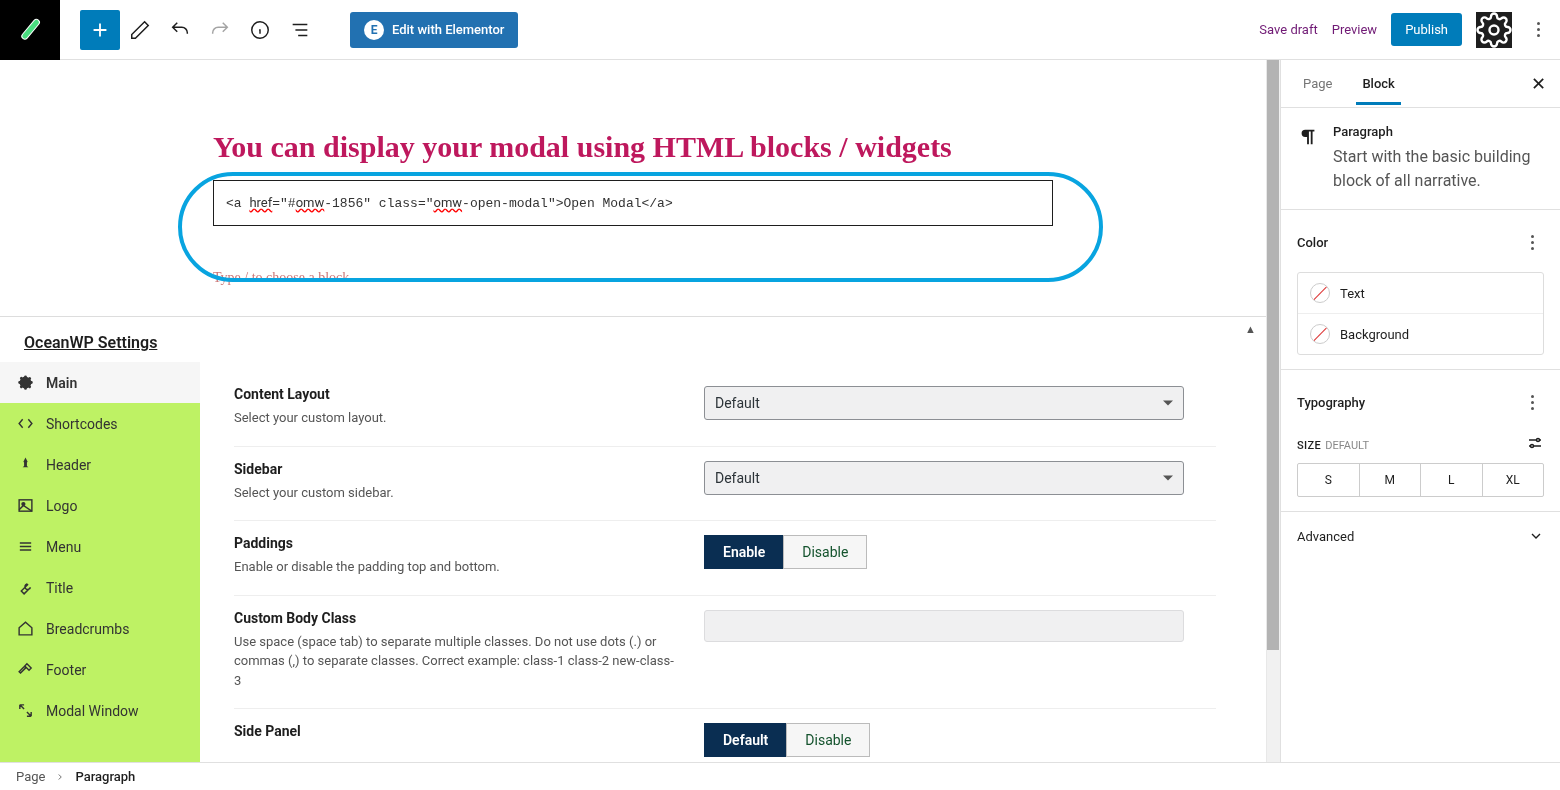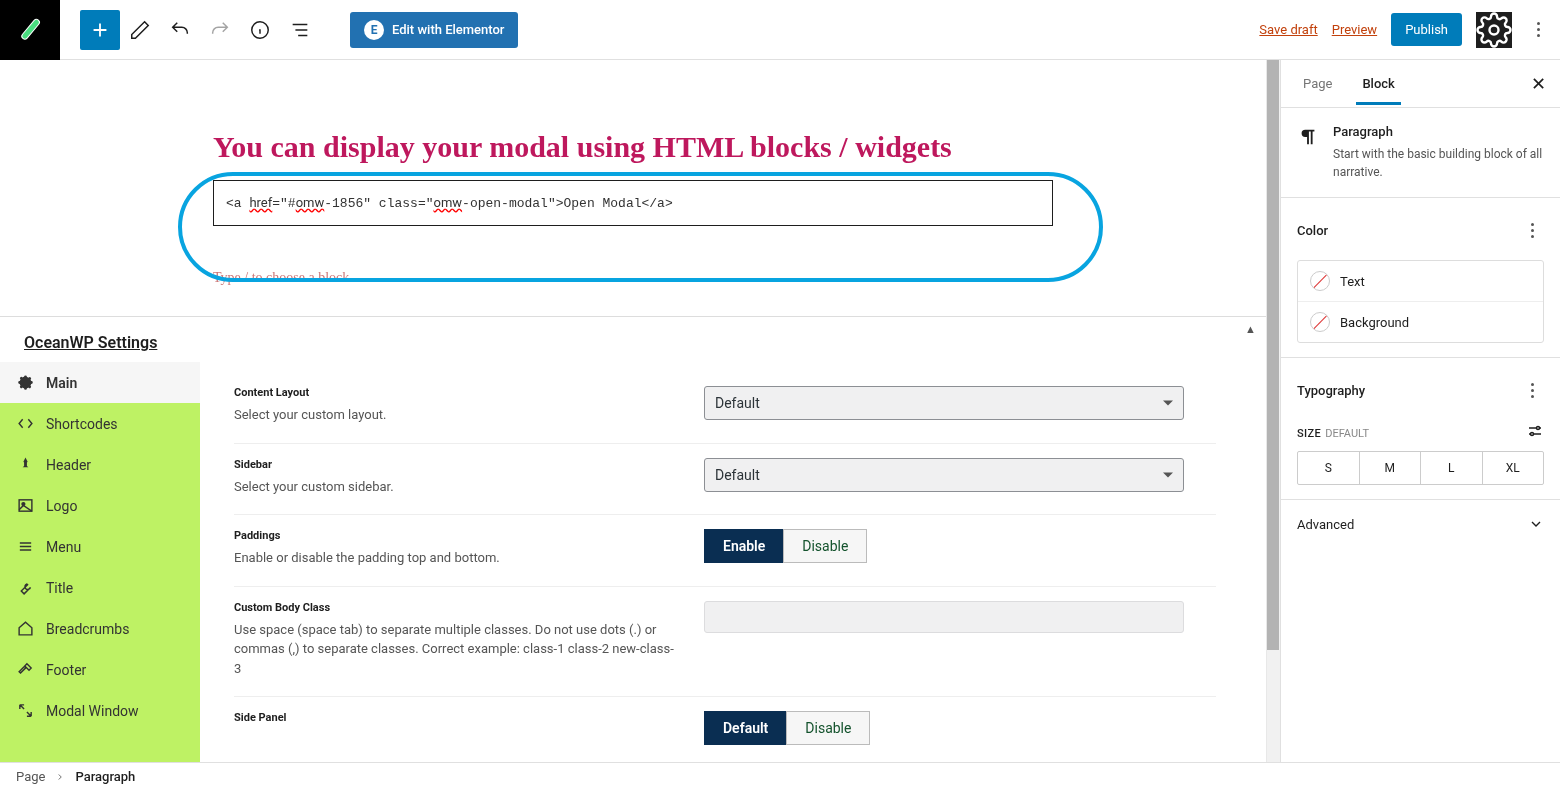--- a/index.html
+++ b/index.html
@@ -9,21 +9,21 @@
 .topbar { height: 60px; display: flex; align-items: center; border-bottom: 1px solid #e0e0e0; padding-right: 10px; }
 .logo-box { width: 60px; height: 60px; background: #000; display: flex; align-items: center; justify-content: center; }
 .logo-box svg { width: 32px; height: 32px; }
 .topbar-left { display: flex; align-items: center; gap: 0; padding-left: 20px; }
 .sq-btn { width: 40px; height: 40px; display: flex; align-items: center; justify-content: center; cursor: pointer; border-radius: 2px; }
 .sq-btn.blue { background: #007cba; color: #fff; }
 .sq-btn svg { width: 22px; height: 22px; }
 .elementor-btn { margin-left: 30px; background: #2271b1; color: #fff; border-radius: 3px; height: 36px; display: flex; align-items: center; padding: 0 14px; gap: 8px; font-size: 13px; font-weight: 500; cursor: pointer; }
 .elementor-btn .e-circle { width: 20px; height: 20px; border-radius: 50%; background: #fff; color: #2271b1; display: flex; align-items: center; justify-content: center; font-size: 12px; font-weight: 700; }
 .topbar-right { margin-left: auto; display: flex; align-items: center; gap: 14px; }
-.link-btn { color: #c2410c; font-size: 13px; cursor: pointer; text-decoration: underline; }
+.link-btn { color: #701a75; font-size: 13px; cursor: pointer; }
 .publish-btn { background: #007cba; color: #fff; padding: 9px 14px; border-radius: 3px; font-size: 13px; cursor: pointer; }
 .settings-btn { width: 36px; height: 36px; background: #1e1e1e; color: #fff; display: flex; align-items: center; justify-content: center; cursor: pointer; }
 .more-btn { width: 24px; height: 36px; display: flex; align-items: center; justify-content: center; cursor: pointer; }
 
 
 .main { display: flex; height: 730px; position: relative; }
 .editor-col { flex: 1; display: flex; flex-direction: column; overflow: hidden; position: relative; }
 
 
 .scroll-track { position: absolute; right: 0; top: 0; bottom: 0; width: 14px; background: #f1f1f1; border-left: 1px solid #e8e8e8; }
@@ -44,41 +44,41 @@
 .owp-title { font-size: 16px; font-weight: 600; padding: 16px 24px 10px; text-decoration: underline; }
 .owp-body { display: flex; flex: 1; overflow: hidden; }
 .owp-nav { width: 200px; background: #bef264; }
 .owp-nav-item { display: flex; align-items: center; gap: 12px; padding: 12px 14px; font-size: 14px; color: #333; cursor: pointer; border-left: 3px solid transparent; }
 .owp-nav-item.active { background: #f6f6f6; font-weight: 600; }
 .owp-nav-item svg { width: 17px; height: 17px; flex-shrink: 0; }
 .owp-content { flex: 1; padding: 10px 50px 0 34px; overflow: hidden; }
 .owp-row { padding: 14px 0 18px; border-bottom: 1px solid #eee; display: flex; gap: 30px; }
 .owp-row:last-child { border-bottom: none; }
 .owp-left { flex: 0 0 440px; }
-.owp-label { font-size: 11px; font-weight: 700; margin-bottom: 6px; }
+.owp-label { font-size: 14px; font-weight: 700; margin-bottom: 6px; }
 .owp-desc { font-size: 13px; color: #555; line-height: 1.5; }
 .owp-ctrl { flex: 1; }
 .sel { width: 480px; max-width: 100%; height: 34px; background: #f0f0f1; border: 1px solid #8c8f94; color: #2c3338; font-size: 14px; padding: 0 28px 0 10px; border-radius: 3px; position: relative; display: flex; align-items: center; cursor: pointer; }
 .sel::after { content: ""; position: absolute; right: 10px; top: 50%; width: 0; height: 0; border-left: 5px solid transparent; border-right: 5px solid transparent; border-top: 5px solid #555; transform: translateY(-50%); }
 .txt-input { width: 480px; max-width: 100%; height: 32px; background: #f0f0f1; border: 1px solid #dcdcde; border-radius: 3px; }
 .toggle { display: inline-flex; }
 .toggle-btn { padding: 8px 18px; font-size: 14px; border: 1px solid #bbb; cursor: pointer; background: #f6f6f6; color: #14532d; }
 .toggle-btn:first-child { border-right: none; }
 .toggle-btn.active { background: #0a2e52; color: #fff; border-color: #0a2e52; font-weight: 600; }
 
 
 .sidebar { width: 280px; border-left: 1px solid #e0e0e0; display: flex; flex-direction: column; font-size: 13px; }
 .sb-tabs { display: flex; border-bottom: 1px solid #e0e0e0; align-items: center; padding: 0 10px 0 16px; height: 48px; }
 .sb-tab { padding: 13px 6px; margin-right: 18px; color: #757575; cursor: pointer; }
 .sb-tab.active { color: #1e1e1e; font-weight: 500; border-bottom: 3px solid #007cba; padding-bottom: 11px; }
 .sb-close { margin-left: auto; cursor: pointer; font-size: 18px; padding: 4px; }
 .sb-block-head { display: flex; gap: 14px; padding: 16px; border-bottom: 1px solid #e0e0e0; }
 .sb-block-head svg { width: 22px; height: 22px; flex-shrink: 0; margin-top: 2px; }
 .sb-block-name { font-weight: 500; margin-bottom: 6px; }
-.sb-block-desc { font-size: 12px; color: #555; line-height: 1.5; }
+.sb-block-desc { font-size: 16px; color: #555; line-height: 1.5; }
 .sb-section { padding: 14px 16px; border-bottom: 1px solid #e0e0e0; }
 .sb-sec-head { display: flex; align-items: center; justify-content: space-between; }
 .sb-sec-title { font-weight: 500; }
 .color-items { margin-top: 12px; border: 1px solid #ddd; border-radius: 3px; }
 .color-item { display: flex; align-items: center; gap: 10px; padding: 10px 12px; cursor: pointer; }
 .color-item + .color-item { border-top: 1px solid #eee; }
 .color-swatch { width: 20px; height: 20px; border-radius: 50%; border: 1px solid #ccc; background: #fff; position: relative; overflow: hidden; }
 .color-swatch::before { content: ""; position: absolute; left: -2px; right: -2px; top: 50%; border-top: 1px solid #d33; transform: rotate(-45deg); }
 .size-row { display: flex; align-items: center; justify-content: space-between; margin-top: 14px; }
 .size-lbl { font-size: 11px; font-weight: 500; letter-spacing: .4px; }

